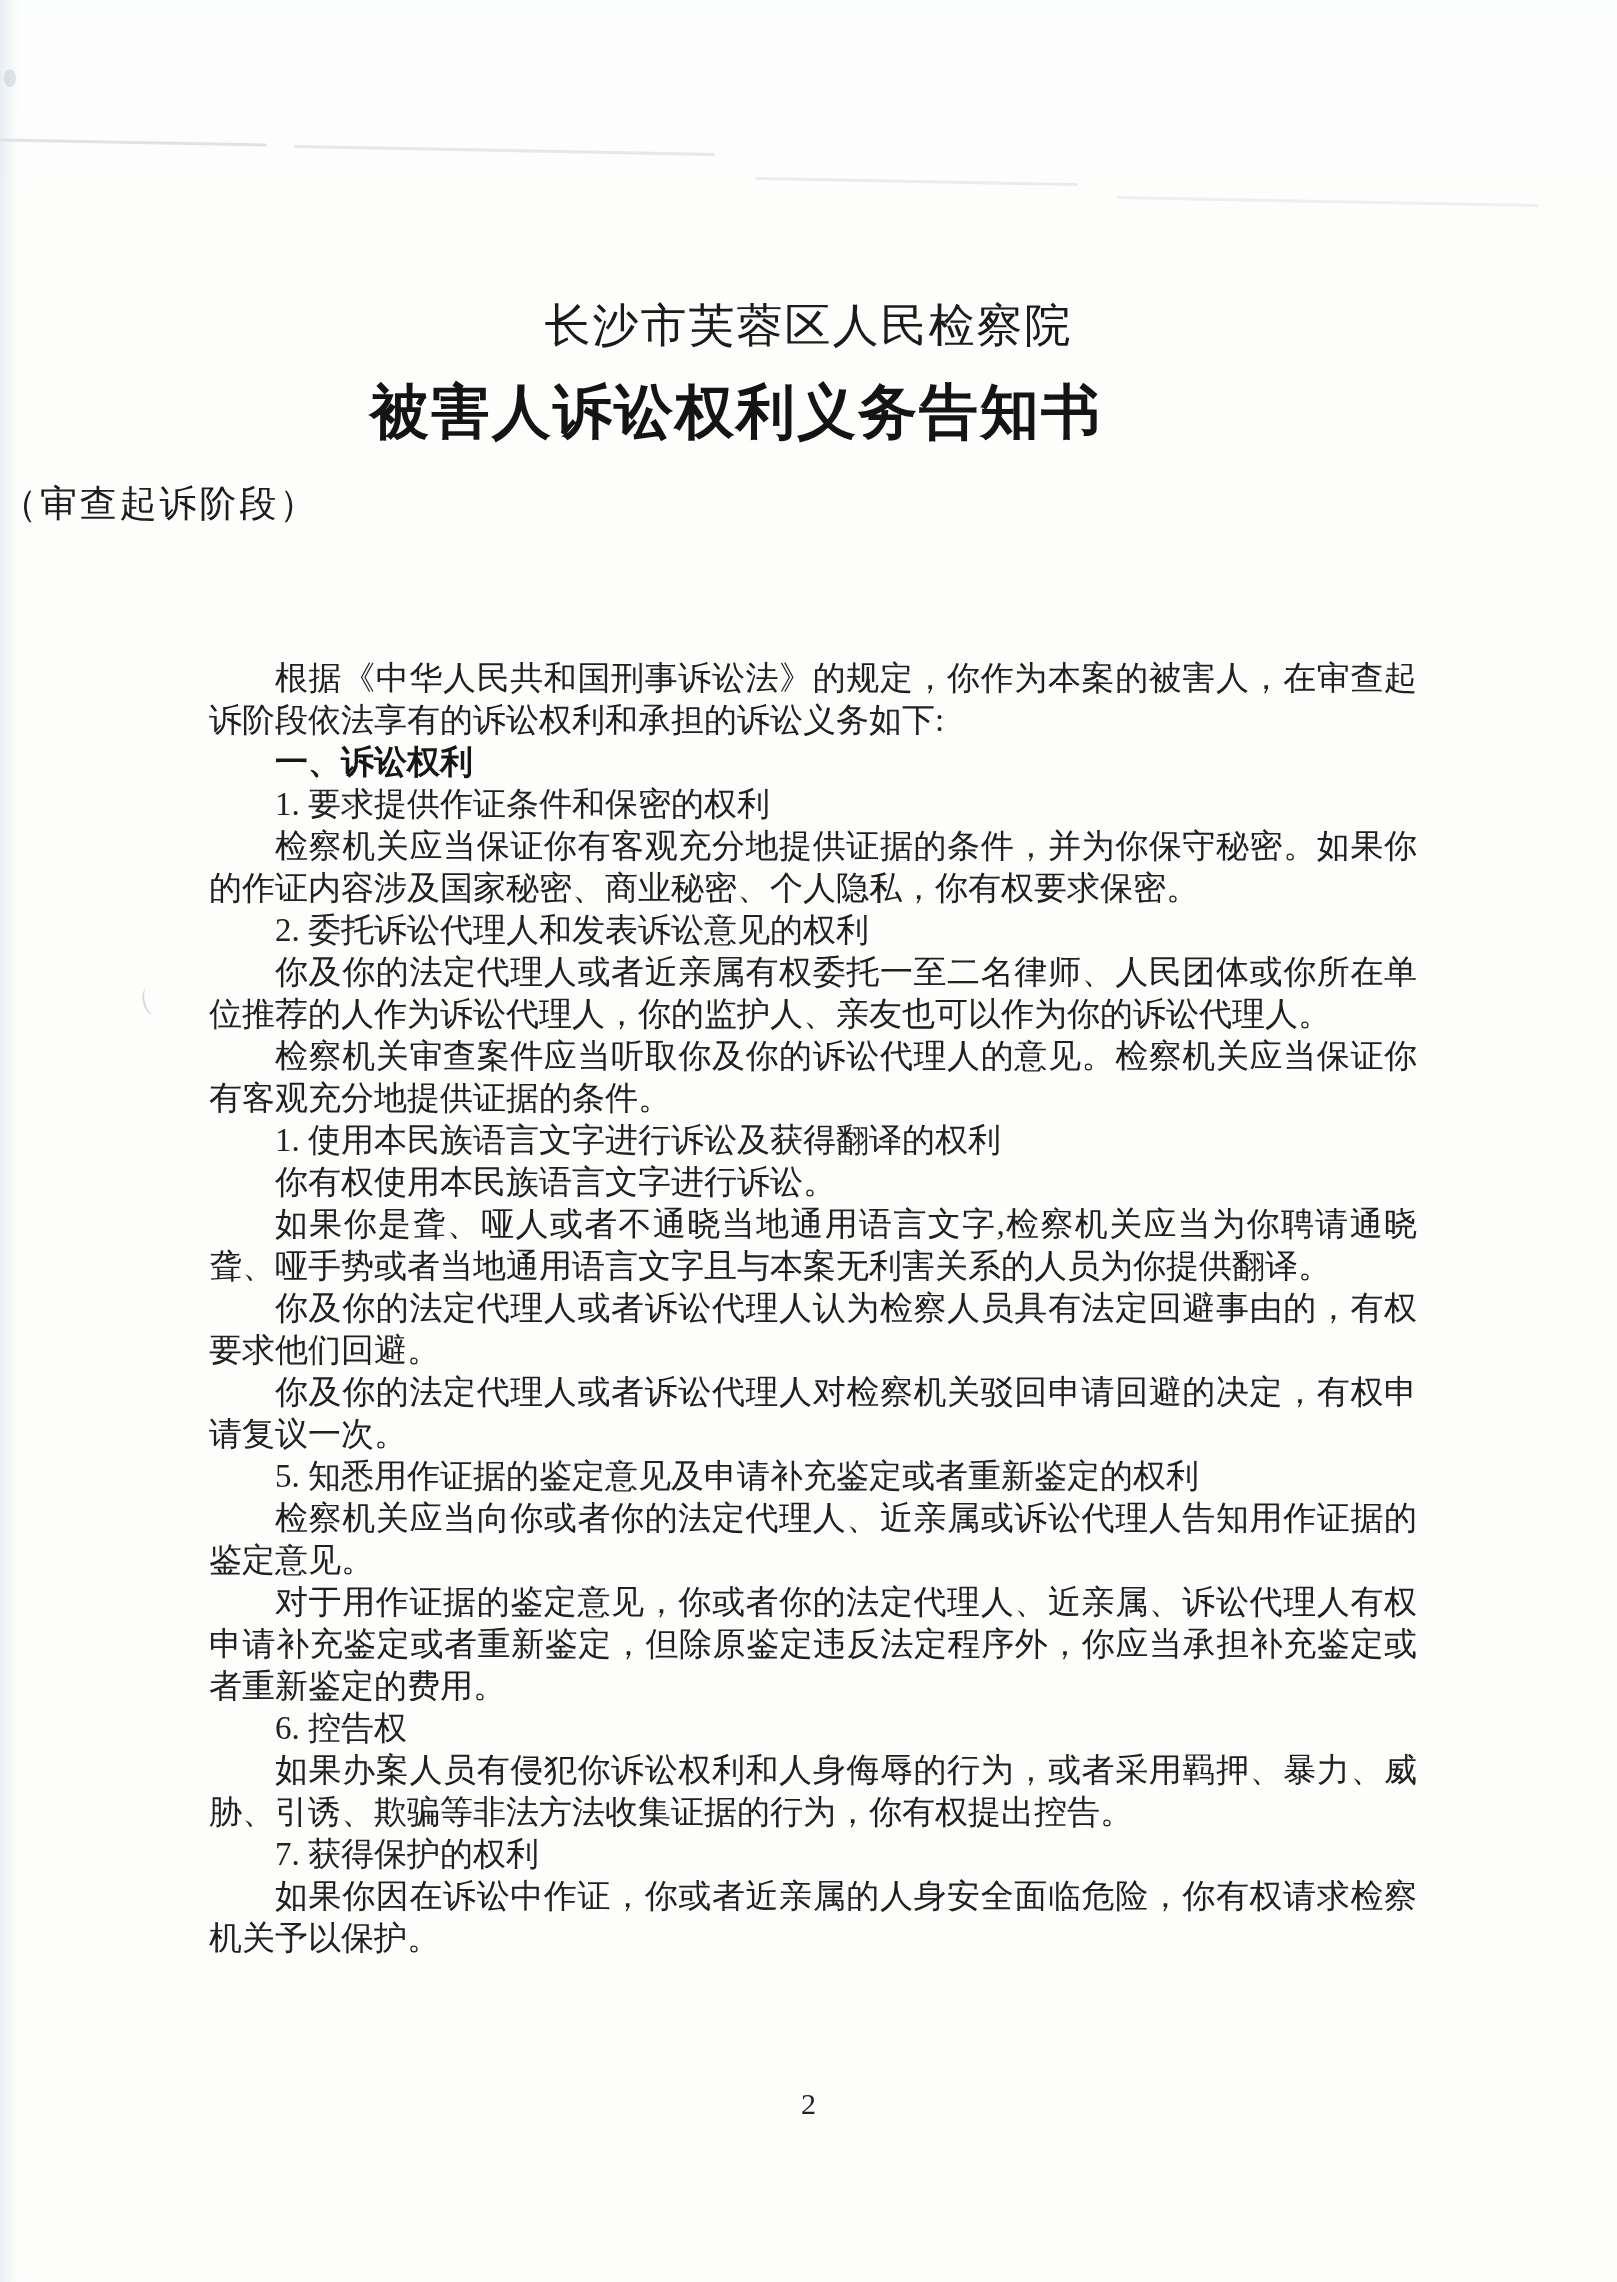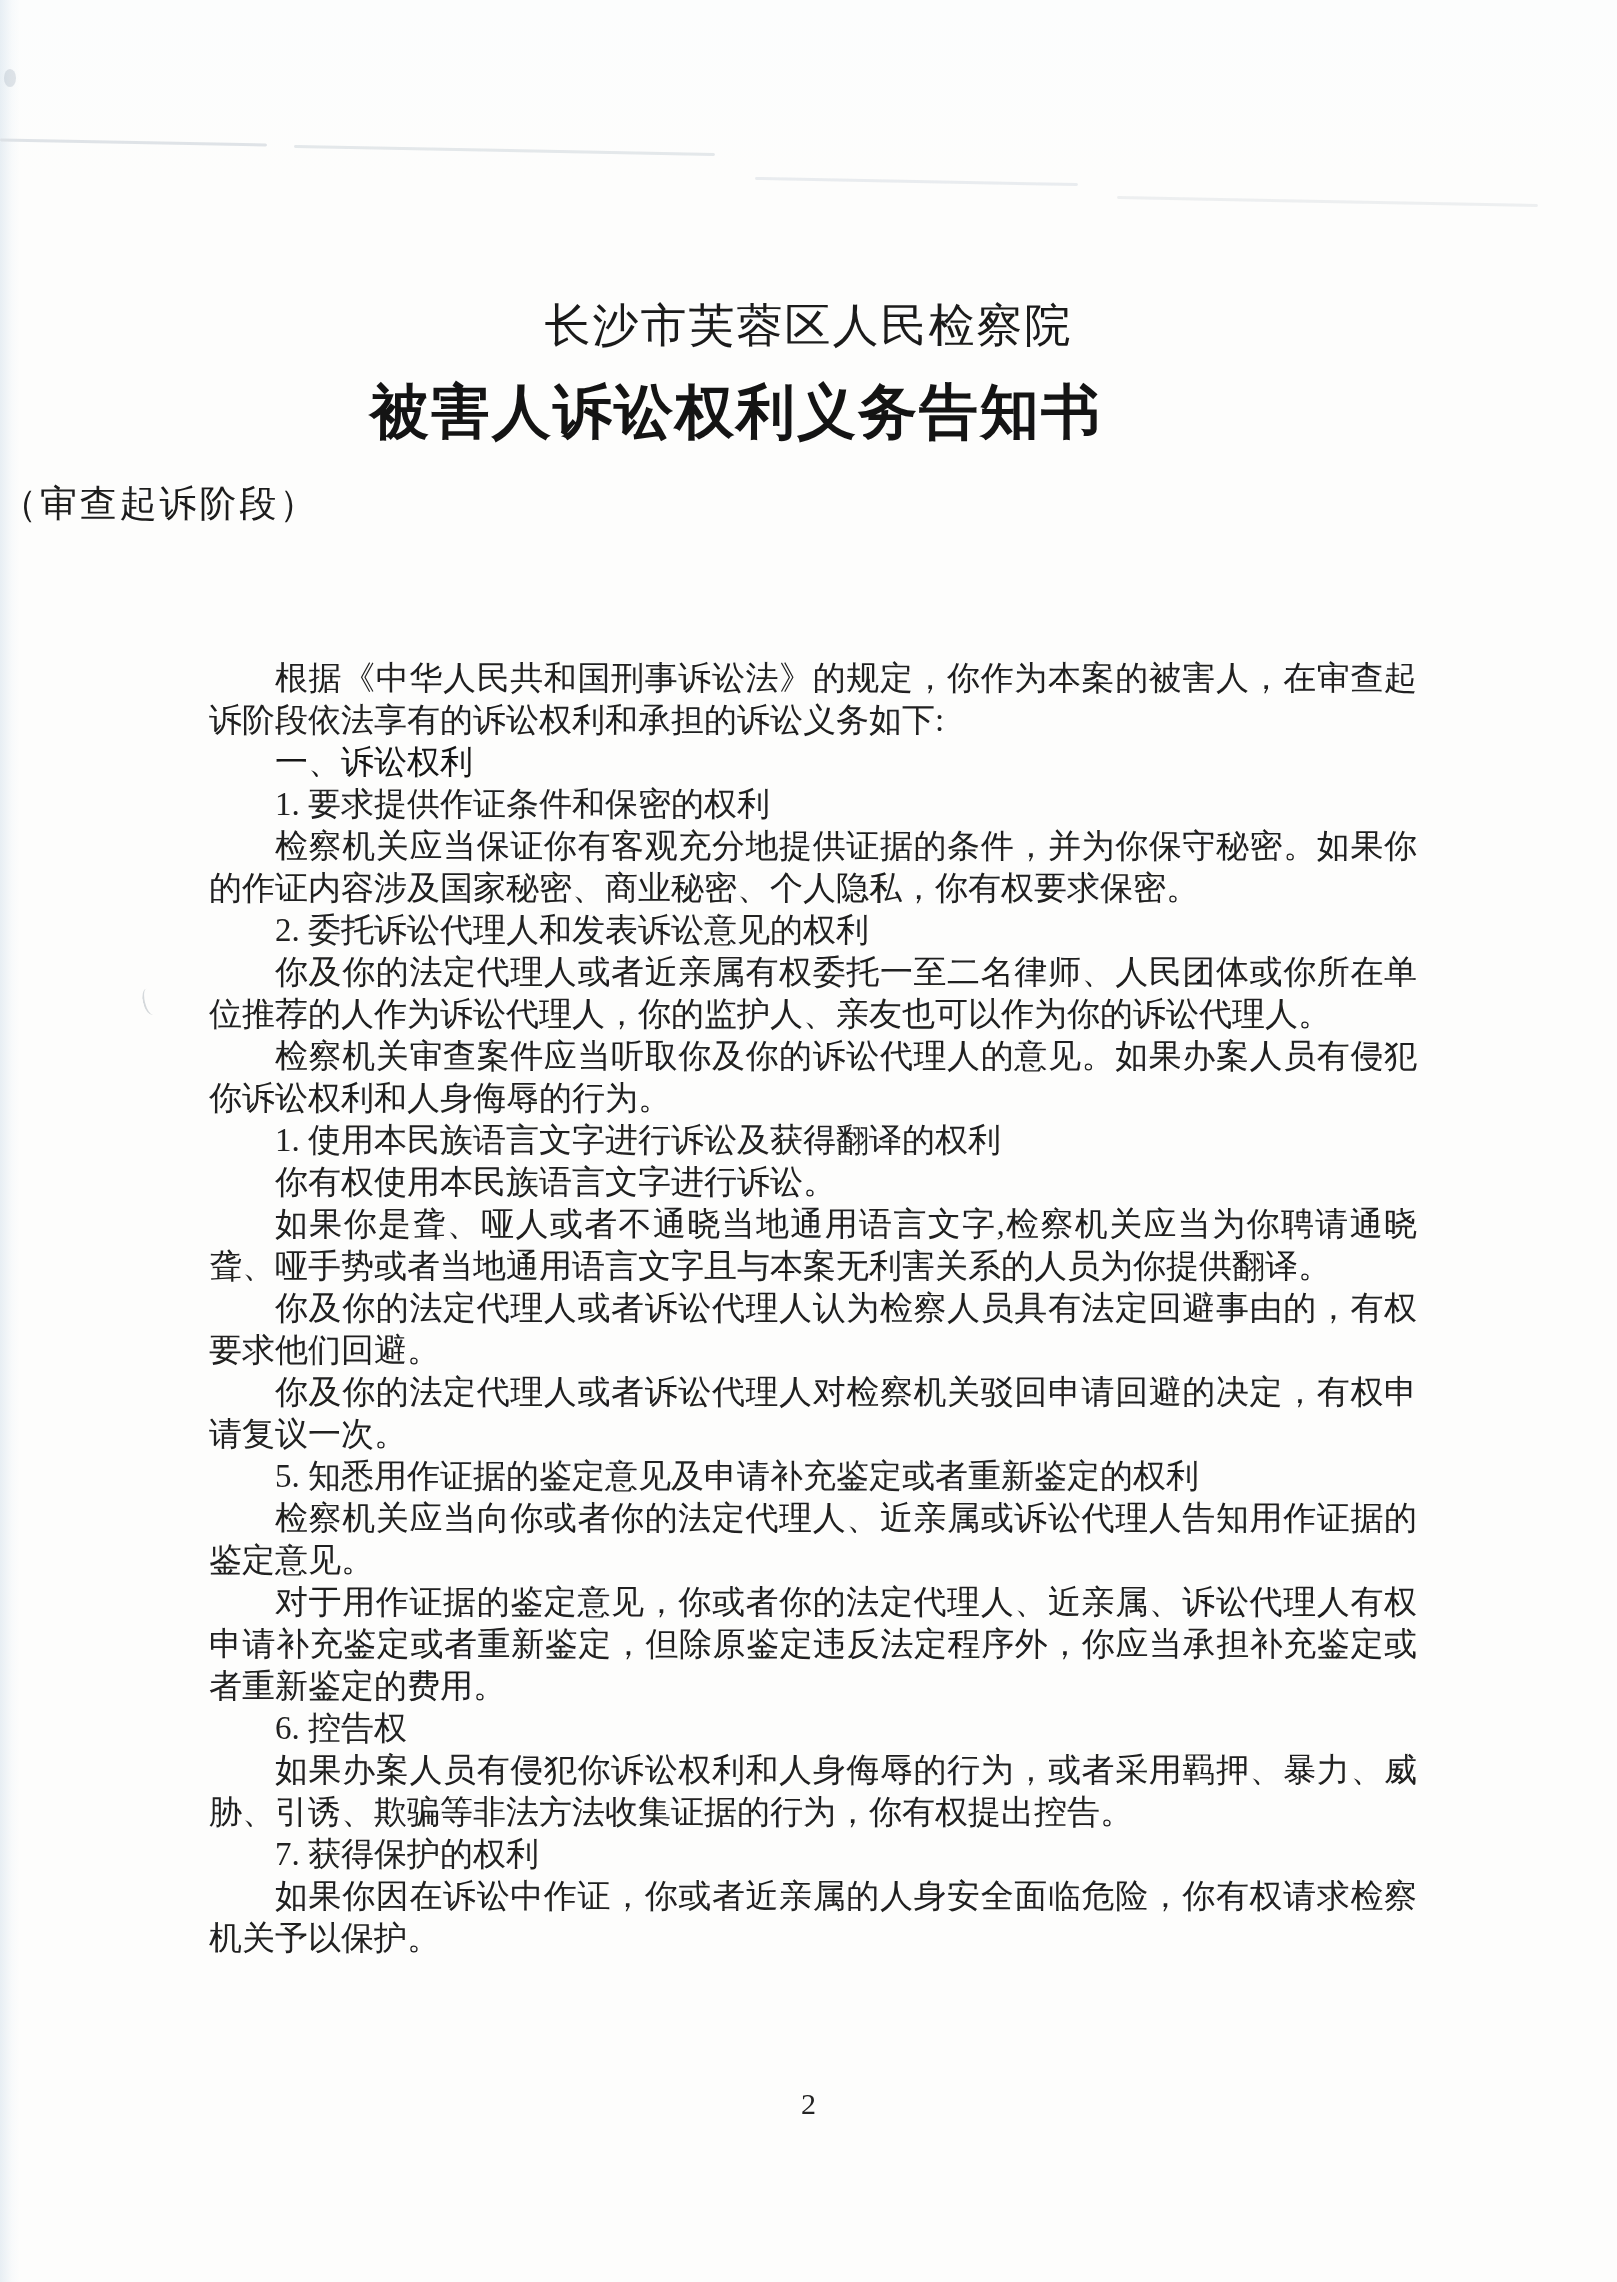--- a/index.html
+++ b/index.html
@@ -98,21 +98,21 @@
     text-align: justify;
     color: #202020;
     margin-top: 48px;
   }
   .doc-body p {
     margin: 0;
     padding: 0;
     text-indent: 2em;
   }
   .p-section {
-    font-weight: normal;
+    font-weight: bold;
     font-family: "Liberation Sans", sans-serif;
     color: #161616;
   }
   .p-item {
     color: #222222;
   }
 
   
   .page-number {
     position: absolute;
@@ -141,21 +141,21 @@
   <div class="doc-title">被害人诉讼权利义务告知书</div>
   <div class="stage-subtitle">（审查起诉阶段）</div>
 
   <div class="doc-body">
     <p class="p-intro">根据《中华人民共和国刑事诉讼法》的规定，你作为本案的被害人，在审查起诉阶段依法享有的诉讼权利和承担的诉讼义务如下:</p>
     <p class="p-section">一、诉讼权利</p>
     <p class="p-item">1. 要求提供作证条件和保密的权利</p>
     <p class="p-para">检察机关应当保证你有客观充分地提供证据的条件，并为你保守秘密。如果你的作证内容涉及国家秘密、商业秘密、个人隐私，你有权要求保密。</p>
     <p class="p-item">2. 委托诉讼代理人和发表诉讼意见的权利</p>
     <p class="p-para">你及你的法定代理人或者近亲属有权委托一至二名律师、人民团体或你所在单位推荐的人作为诉讼代理人，你的监护人、亲友也可以作为你的诉讼代理人。</p>
-    <p class="p-para">检察机关审查案件应当听取你及你的诉讼代理人的意见。如果办案人员有侵犯你诉讼权利和人身侮辱的行为。</p>
+    <p class="p-para">检察机关审查案件应当听取你及你的诉讼代理人的意见。检察机关应当保证你有客观充分地提供证据的条件。</p>
     <p class="p-item">1. 使用本民族语言文字进行诉讼及获得翻译的权利</p>
     <p class="p-para">你有权使用本民族语言文字进行诉讼。</p>
     <p class="p-para">如果你是聋、哑人或者不通晓当地通用语言文字,检察机关应当为你聘请通晓聋、哑手势或者当地通用语言文字且与本案无利害关系的人员为你提供翻译。</p>
     <p class="p-para">你及你的法定代理人或者诉讼代理人认为检察人员具有法定回避事由的，有权要求他们回避。</p>
     <p class="p-para">你及你的法定代理人或者诉讼代理人对检察机关驳回申请回避的决定，有权申请复议一次。</p>
     <p class="p-item">5. 知悉用作证据的鉴定意见及申请补充鉴定或者重新鉴定的权利</p>
     <p class="p-para">检察机关应当向你或者你的法定代理人、近亲属或诉讼代理人告知用作证据的鉴定意见。</p>
     <p class="p-para">对于用作证据的鉴定意见，你或者你的法定代理人、近亲属、诉讼代理人有权申请补充鉴定或者重新鉴定，但除原鉴定违反法定程序外，你应当承担补充鉴定或者重新鉴定的费用。</p>
     <p class="p-item">6. 控告权</p>
     <p class="p-para">如果办案人员有侵犯你诉讼权利和人身侮辱的行为，或者采用羁押、暴力、威胁、引诱、欺骗等非法方法收集证据的行为，你有权提出控告。</p>

